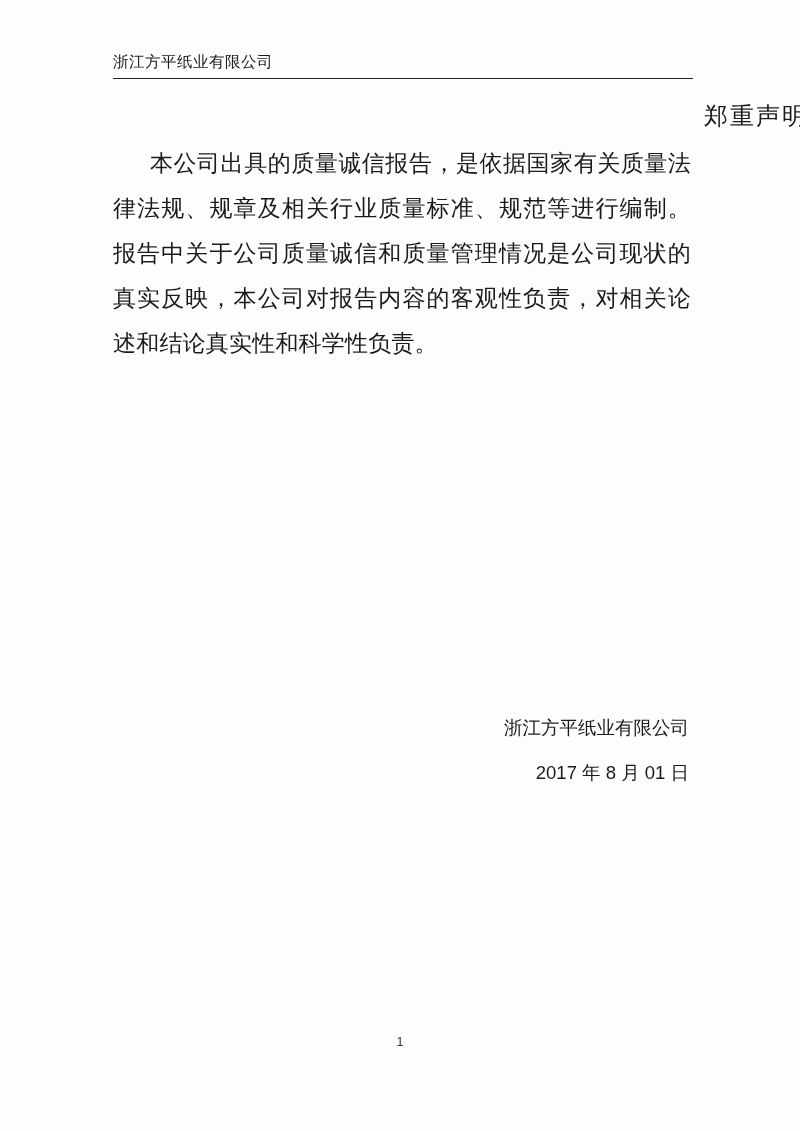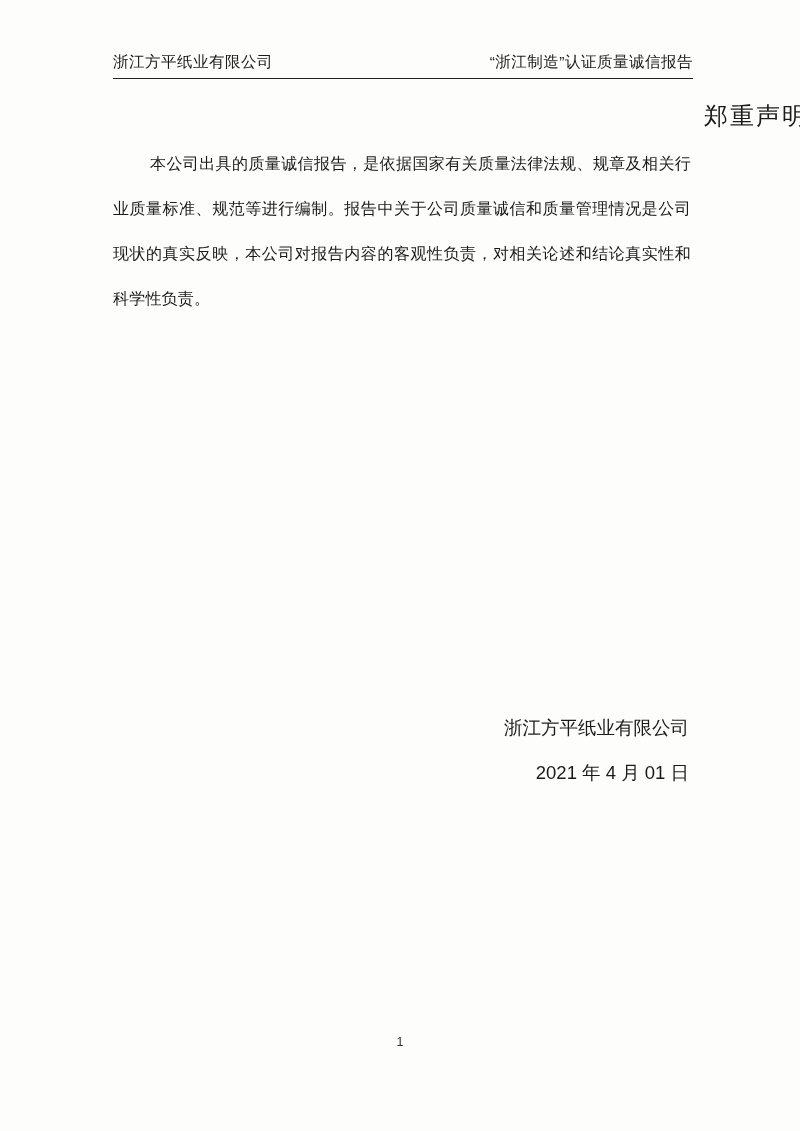--- a/index.html
+++ b/index.html
@@ -44,21 +44,21 @@
     text-align: right;
     font-size: 24px;
     letter-spacing: 2px;
     margin-left: 8px;
   }
   .body-text {
     position: absolute;
     left: 113px;
     top: 141px;
     width: 578px;
-    font-size: 16px;
+    font-size: 23px;
     line-height: 45px;
     text-align: justify;
     text-justify: inter-ideograph;
     text-indent: 37px;
     letter-spacing: 0.2px;
   }
   .signature {
     position: absolute;
     left: 113px;
     top: 705px;
@@ -81,27 +81,26 @@
     color: #333;
   }
 </style>
 </head>
 <body>
 
 <div class="page">
 
   <div class="header">
     <span class="header-left">浙江方平纸业有限公司</span>
-    <span class="header-right">“浙江制造”认证质量诚信报告</span>
   </div>
 
   <div class="doc-title">郑重声明</div>
 
   <div class="body-text">本公司出具的质量诚信报告，是依据国家有关质量法律法规、规章及相关行业质量标准、规范等进行编制。报告中关于公司质量诚信和质量管理情况是公司现状的真实反映，本公司对报告内容的客观性负责，对相关论述和结论真实性和科学性负责。</div>
 
   <div class="signature">
     <span class="sig-line">浙江方平纸业有限公司</span>
-    <span class="sig-line">2021 年 4 月 01 日</span>
+    <span class="sig-line">2017 年 8 月 01 日</span>
   </div>
 
   <div class="page-number">1</div>
 
 </div>
 
 </body></html>

